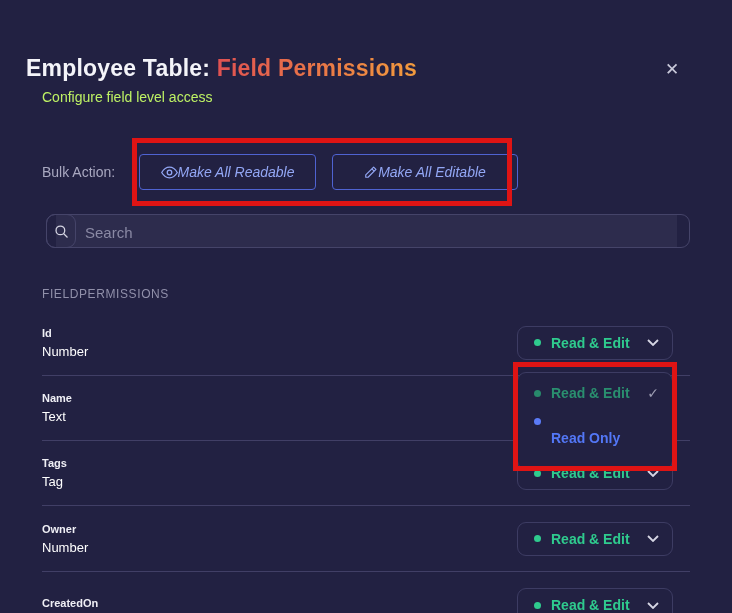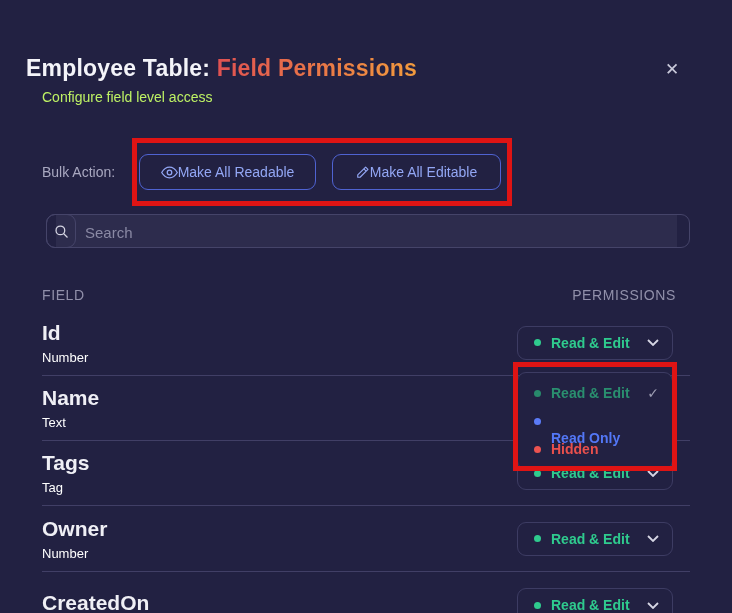--- a/index.html
+++ b/index.html
@@ -23,29 +23,30 @@
     left:659px;top:57px;width:26px;height:26px;
     background:none;border:none;cursor:pointer;
     color:#c9c9da;font-size:17px;line-height:26px;text-align:center;padding:0;
     font-family:"Liberation Sans","DejaVu Sans",sans-serif;
   }
 
   
   .bulk-label{left:42px;top:164px;font-size:14px;color:#a9a8c0;}
   .bulk-btn{
     position:absolute;top:154px;height:36px;
-    background:transparent;border:1px solid #4f63d2;border-radius:9px;
+    background:transparent;border:1px solid #4f63d2;border-radius:4px;
     color:#93a7f5;font-size:14px;font-weight:500;
     display:flex;align-items:center;justify-content:center;
     cursor:pointer;padding:0 16px;box-sizing:border-box;
     font-family:"Liberation Sans","DejaVu Sans",sans-serif;
+    font-style:italic;
   }
   .bulk-btn svg{flex:0 0 auto;}
   #btn-readable{left:139px;width:177px;}
-  #btn-editable{left:332px;width:169px;}
+  #btn-editable{left:332px;width:186px;}
 
   
   .redbox{border:5px solid #df1414;box-sizing:border-box;pointer-events:none;z-index:30;}
   #redbox-bulk{left:132px;top:138px;width:380px;height:68px;}
   #redbox-menu{left:513px;top:362px;width:164px;height:109px;}
 
   
   .search{left:46px;top:214px;width:644px;height:34px;border:1px solid #454469;border-radius:9px;box-sizing:border-box;}
   .search-fill{position:absolute;left:9px;right:12px;top:0;bottom:0;background:#2d2c4d;}
   .search-iconbox{
@@ -55,30 +56,30 @@
   }
   .search-input{
     position:absolute;left:36px;top:0;right:0;height:100%;
     background:transparent;border:none;outline:none;
     color:#e8e8f0;font-size:15px;
     font-family:"Liberation Sans","DejaVu Sans",sans-serif;
   }
   .search-input::placeholder{color:#8a89a4;opacity:1;}
 
   
-  .thead{left:42px;top:287px;width:648px;display:flex;justify-content:space-between;
-    font-size:14px;color:#9190aa;letter-spacing:.6px;}
+  .thead{left:42px;top:287px;width:648px;display:flex;justify-content:flex-start;
+    font-size:12px;color:#9190aa;letter-spacing:.6px;}
   .thead .col-perm{padding-right:14px;}
   .row{
     position:absolute;left:42px;width:648px;
     display:flex;align-items:center;justify-content:space-between;
     box-sizing:border-box;
   }
   .row.bordered{border-bottom:1px solid #413f66;}
-  .fname{font-size:21px;font-weight:700;color:#efeff5;margin-bottom:5px;}
+  .fname{font-size:11px;font-weight:700;color:#efeff5;margin-bottom:5px;}
   .ftype{font-size:13px;color:#ffffff;}
   .dd{
     width:156px;height:34px;margin-right:17px;
     background:transparent;border:1px solid #3d3c63;border-radius:9px;
     display:flex;align-items:center;box-sizing:border-box;
     padding:0 13px 0 16px;cursor:pointer;
     font-family:"Liberation Sans","DejaVu Sans",sans-serif;
   }
   .dot{width:7px;height:7px;border-radius:50%;flex:0 0 auto;margin-right:10px;}
   .dot-green{background:#2fcb8e;}
@@ -221,18 +222,14 @@
 <div class="abs menu">
   <div class="menu-item mi-green">
     <span class="dot"></span>
     <span class="mi-label">Read &amp; Edit</span>
     <span class="check">✓</span>
   </div>
   <div class="menu-item mi-blue">
     <span class="dot"></span>
     <span class="mi-label">Read Only</span>
   </div>
-  <div class="menu-item mi-red">
-    <span class="dot"></span>
-    <span class="mi-label">Hidden</span>
-  </div>
 </div>
 <div class="abs redbox" id="redbox-menu"></div>
 
 </body></html>

